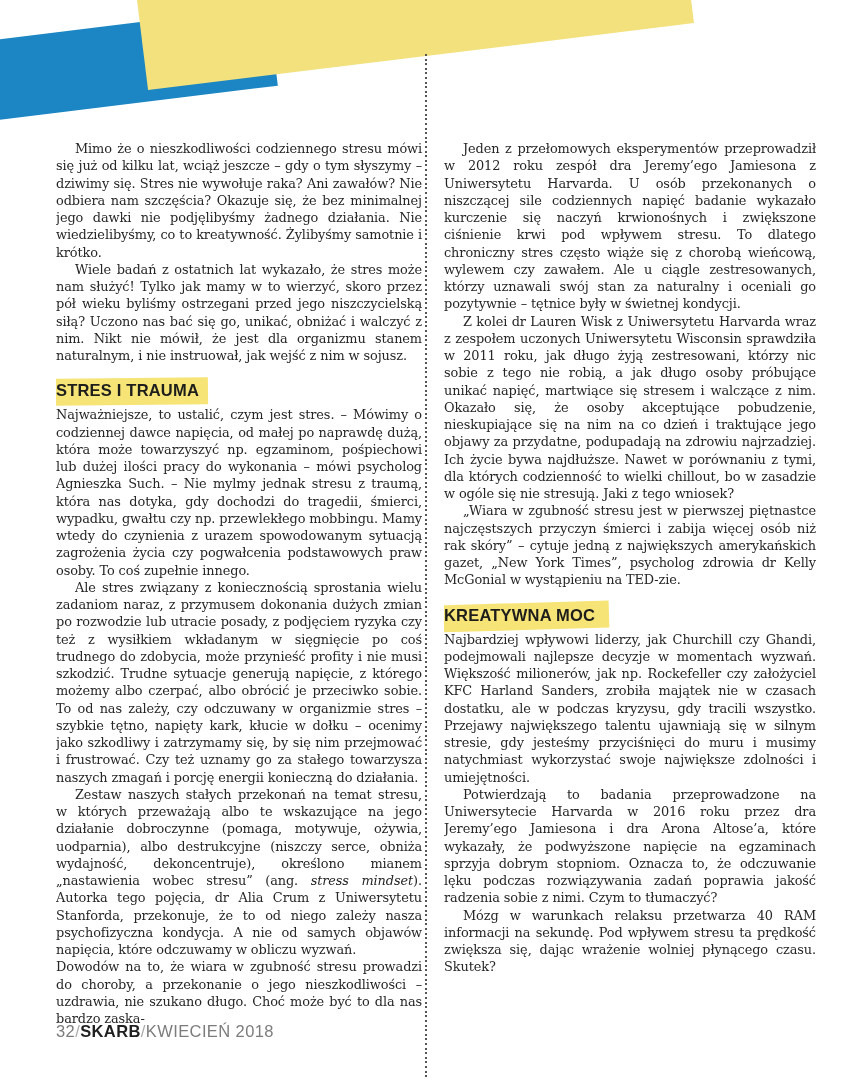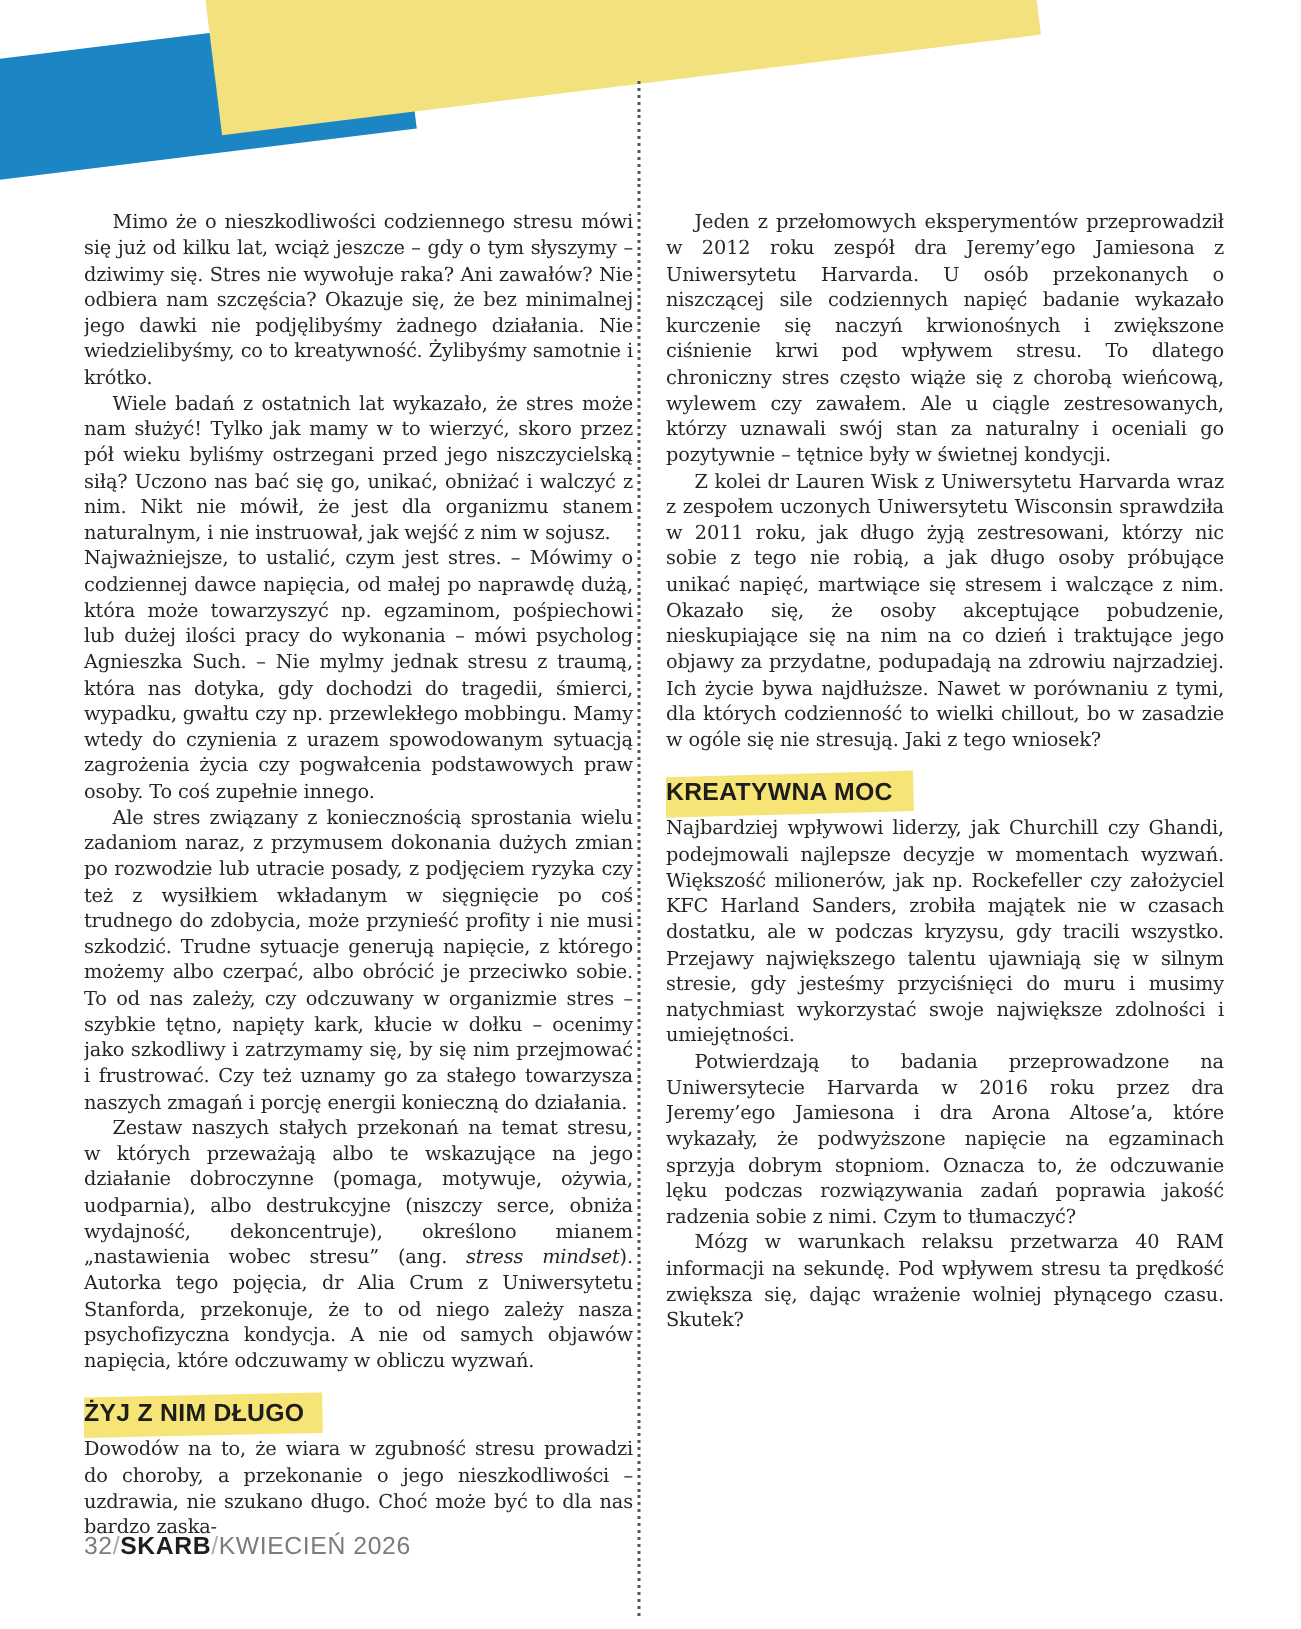--- a/index.html
+++ b/index.html
@@ -65,33 +65,34 @@
 
 <div class="page">
 
   <div class="decor-blue"></div>
   <div class="decor-yellow"></div>
   <div class="divider"></div>
 
   <div class="col col-left">
     <p class="ind">Mimo że o nieszkodliwości codziennego stresu mówi się już od kilku lat, wciąż jeszcze – gdy o tym słyszymy – dziwimy się. Stres nie wywołuje raka? Ani zawałów? Nie odbiera nam szczęścia? Okazuje się, że bez minimalnej jego dawki nie podjęlibyśmy żadnego działania. Nie wiedzielibyśmy, co to kreatywność. Żylibyśmy samotnie i krótko.</p>
     <p class="ind">Wiele badań z ostatnich lat wykazało, że stres może nam służyć! Tylko jak mamy w to wierzyć, skoro przez pół wieku byliśmy ostrzegani przed jego niszczycielską siłą? Uczono nas bać się go, unikać, obniżać i walczyć z nim. Nikt nie mówił, że jest dla organizmu stanem naturalnym, i nie instruował, jak wejść z nim w sojusz.</p>
+    <h2><span class="hl hl1">STRES I TRAUMA</span></h2>
     <p>Najważniejsze, to ustalić, czym jest stres. – Mówimy o codziennej dawce napięcia, od małej po naprawdę dużą, która może towarzyszyć np. egzaminom, pośpiechowi lub dużej ilości pracy do wykonania – mówi psycholog Agnieszka Such. – Nie mylmy jednak stresu z traumą, która nas dotyka, gdy dochodzi do tragedii, śmierci, wypadku, gwałtu czy np. przewlekłego mobbingu. Mamy wtedy do czynienia z urazem spowodowanym sytuacją zagrożenia życia czy pogwałcenia podstawowych praw osoby. To coś zupełnie innego.</p>
     <p class="ind">Ale stres związany z koniecznością sprostania wielu zadaniom naraz, z przymusem dokonania dużych zmian po rozwodzie lub utracie posady, z podjęciem ryzyka czy też z wysiłkiem wkładanym w sięgnięcie po coś trudnego do zdobycia, może przynieść profity i nie musi szkodzić. Trudne sytuacje generują napięcie, z którego możemy albo czerpać, albo obrócić je przeciwko sobie. To od nas zależy, czy odczuwany w organizmie stres – szybkie tętno, napięty kark, kłucie w dołku – ocenimy jako szkodliwy i zatrzymamy się, by się nim przejmować i frustrować. Czy też uznamy go za stałego towarzysza naszych zmagań i porcję energii konieczną do działania.</p>
     <p class="ind"><span>Zestaw naszych stałych przekonań na temat stresu, w których przeważają albo te wskazujące na jego działanie dobroczynne (pomaga, motywuje, ożywia, uodparnia), albo destrukcyjne (niszczy serce, obniża wydajność, dekoncentruje), określono mianem „nastawienia wobec stresu” (ang. </span><em>stress mindset</em><span>). Autorka tego pojęcia, dr Alia Crum z Uniwersytetu Stanforda, przekonuje, że to od niego zależy nasza psychofizyczna kondycja. A nie od samych objawów napięcia, które odczuwamy w obliczu wyzwań.</span></p>
-    <h2><span class="hl hl2">ŻYJ Z NIM DŁUGO</span></h2>
     <p>Dowodów na to, że wiara w zgubność stresu prowadzi do choroby, a przekonanie o jego nieszkodliwości – uzdrawia, nie szukano długo. Choć może być to dla nas bardzo zaska-</p>
   </div>
 
   <div class="col col-right">
     <p class="ind">Jeden z przełomowych eksperymentów przeprowadził w 2012 roku zespół dra Jeremy’ego Jamiesona z Uniwersytetu Harvarda. U osób przekonanych o niszczącej sile codziennych napięć badanie wykazało kurczenie się naczyń krwionośnych i zwiększone ciśnienie krwi pod wpływem stresu. To dlatego chroniczny stres często wiąże się z chorobą wieńcową, wylewem czy zawałem. Ale u ciągle zestresowanych, którzy uznawali swój stan za naturalny i oceniali go pozytywnie – tętnice były w świetnej kondycji.</p>
     <p class="ind">Z kolei dr Lauren Wisk z Uniwersytetu Harvarda wraz z zespołem uczonych Uniwersytetu Wisconsin sprawdziła w 2011 roku, jak długo żyją zestresowani, którzy nic sobie z tego nie robią, a jak długo osoby próbujące unikać napięć, martwiące się stresem i walczące z nim. Okazało się, że osoby akceptujące pobudzenie, nieskupiające się na nim na co dzień i traktujące jego objawy za przydatne, podupadają na zdrowiu najrzadziej. Ich życie bywa najdłuższe. Nawet w porównaniu z tymi, dla których codzienność to wielki chillout, bo w zasadzie w ogóle się nie stresują. Jaki z tego wniosek?</p>
+    <p class="ind">„Wiara w zgubność stresu jest w pierwszej piętnastce najczęstszych przyczyn śmierci i zabija więcej osób niż rak skóry” – cytuje jedną z największych amerykańskich gazet, „New York Times”, psycholog zdrowia dr Kelly McGonial w wystąpieniu na TED-zie.</p>
     <h2><span class="hl hl3">KREATYWNA MOC</span></h2>
     <p>Najbardziej wpływowi liderzy, jak Churchill czy Ghandi, podejmowali najlepsze decyzje w momentach wyzwań. Większość milionerów, jak np. Rockefeller czy założyciel KFC Harland Sanders, zrobiła majątek nie w czasach dostatku, ale w podczas kryzysu, gdy tracili wszystko. Przejawy największego talentu ujawniają się w silnym stresie, gdy jesteśmy przyciśnięci do muru i musimy natychmiast wykorzystać swoje największe zdolności i umiejętności.</p>
     <p class="ind">Potwierdzają to badania przeprowadzone na Uniwersytecie Harvarda w 2016 roku przez dra Jeremy’ego Jamiesona i dra Arona Altose’a, które wykazały, że podwyższone napięcie na egzaminach sprzyja dobrym stopniom. Oznacza to, że odczuwanie lęku podczas rozwiązywania zadań poprawia jakość radzenia sobie z nimi. Czym to tłumaczyć?</p>
     <p class="ind">Mózg w warunkach relaksu przetwarza 40 RAM informacji na sekundę. Pod wpływem stresu ta prędkość zwiększa się, dając wrażenie wolniej płynącego czasu. Skutek?</p>
   </div>
 
   <div class="footer">
-    <span class="num">32</span><span class="sep">/</span><span class="mag">SKARB</span><span class="sep">/</span><span class="issue">KWIECIEŃ 2026</span>
+    <span class="num">32</span><span class="sep">/</span><span class="mag">SKARB</span><span class="sep">/</span><span class="issue">KWIECIEŃ 2018</span>
   </div>
 
 </div>
 
 </body></html>

